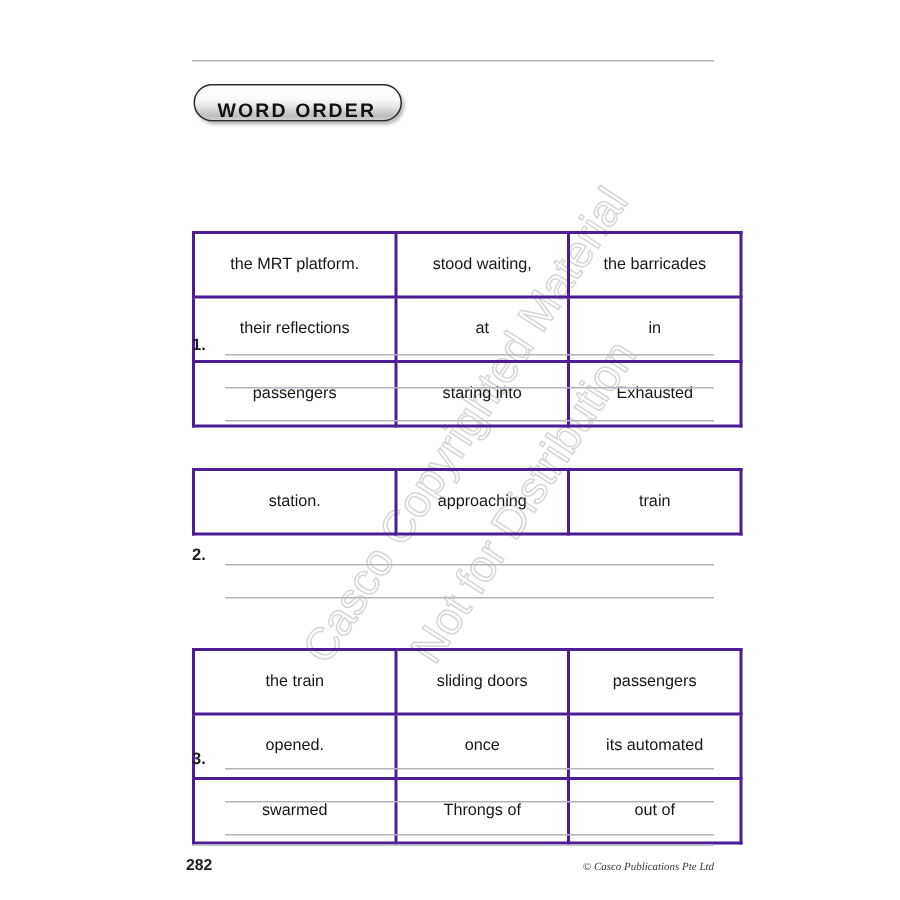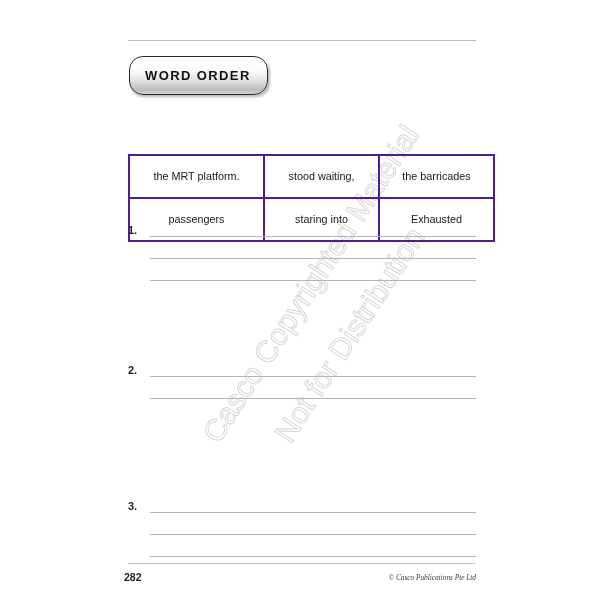--- a/index.html
+++ b/index.html
@@ -72,24 +72,24 @@
     width: 348px;
     height: 1px;
     background: #b9bcc0;
   }
 
   
   .badge {
     position: absolute;
     left: 1px;
     top: 56px;
-    height: 39px;
+    height: 25px;
     padding: 0 16px 0 15px;
     display: flex;
-    align-items: center;
+    align-items: flex-end;
     border: 1.6px solid #2b2b2b;
     border-radius: 14px;
     background: linear-gradient(to bottom,
         #ffffff 0%,
         #fbfbfb 38%,
         #e4e4e4 62%,
         #bdbdbd 88%,
         #cfcfcf 100%);
     box-shadow: 1.5px 2px 2.5px rgba(0,0,0,0.28);
     box-sizing: border-box;
@@ -222,45 +222,74 @@
 
 
     <table class="word-table tbl-1">
       <tbody>
         <tr>
           <td class="c0">the MRT platform.</td>
           <td class="c1">stood waiting,</td>
           <td class="c2">the barricades</td>
         </tr>
         <tr>
+          <td class="c0">their reflections</td>
+          <td class="c1">at</td>
+          <td class="c2">in</td>
+        </tr>
+        <tr>
           <td class="c0">passengers</td>
           <td class="c1">staring into</td>
           <td class="c2">Exhausted</td>
         </tr>
       </tbody>
     </table>
 
     <div class="answer-block ab-1">
       <span class="q-number">1.</span>
       <div class="ans-line ln-0"></div>
       <div class="ans-line ln-1"></div>
       <div class="ans-line ln-2"></div>
     </div>
 
     <table class="word-table tbl-2">
       <tbody>
+        <tr>
+          <td class="c0">station.</td>
+          <td class="c1">approaching</td>
+          <td class="c2">train</td>
+        </tr>
       </tbody>
     </table>
 
     <div class="answer-block ab-2">
       <span class="q-number">2.</span>
       <div class="ans-line ln-0"></div>
       <div class="ans-line ln-1"></div>
     </div>
 
+    <table class="word-table tbl-3">
+      <tbody>
+        <tr>
+          <td class="c0">the train</td>
+          <td class="c1">sliding doors</td>
+          <td class="c2">passengers</td>
+        </tr>
+        <tr>
+          <td class="c0">opened.</td>
+          <td class="c1">once</td>
+          <td class="c2">its automated</td>
+        </tr>
+        <tr>
+          <td class="c0">swarmed</td>
+          <td class="c1">Throngs of</td>
+          <td class="c2">out of</td>
+        </tr>
+      </tbody>
+    </table>
 
     <div class="answer-block ab-3">
       <span class="q-number">3.</span>
       <div class="ans-line ln-0"></div>
       <div class="ans-line ln-1"></div>
       <div class="ans-line ln-2"></div>
     </div>
 
     <div class="footer-rule"></div>
     <div class="page-number">282</div>

